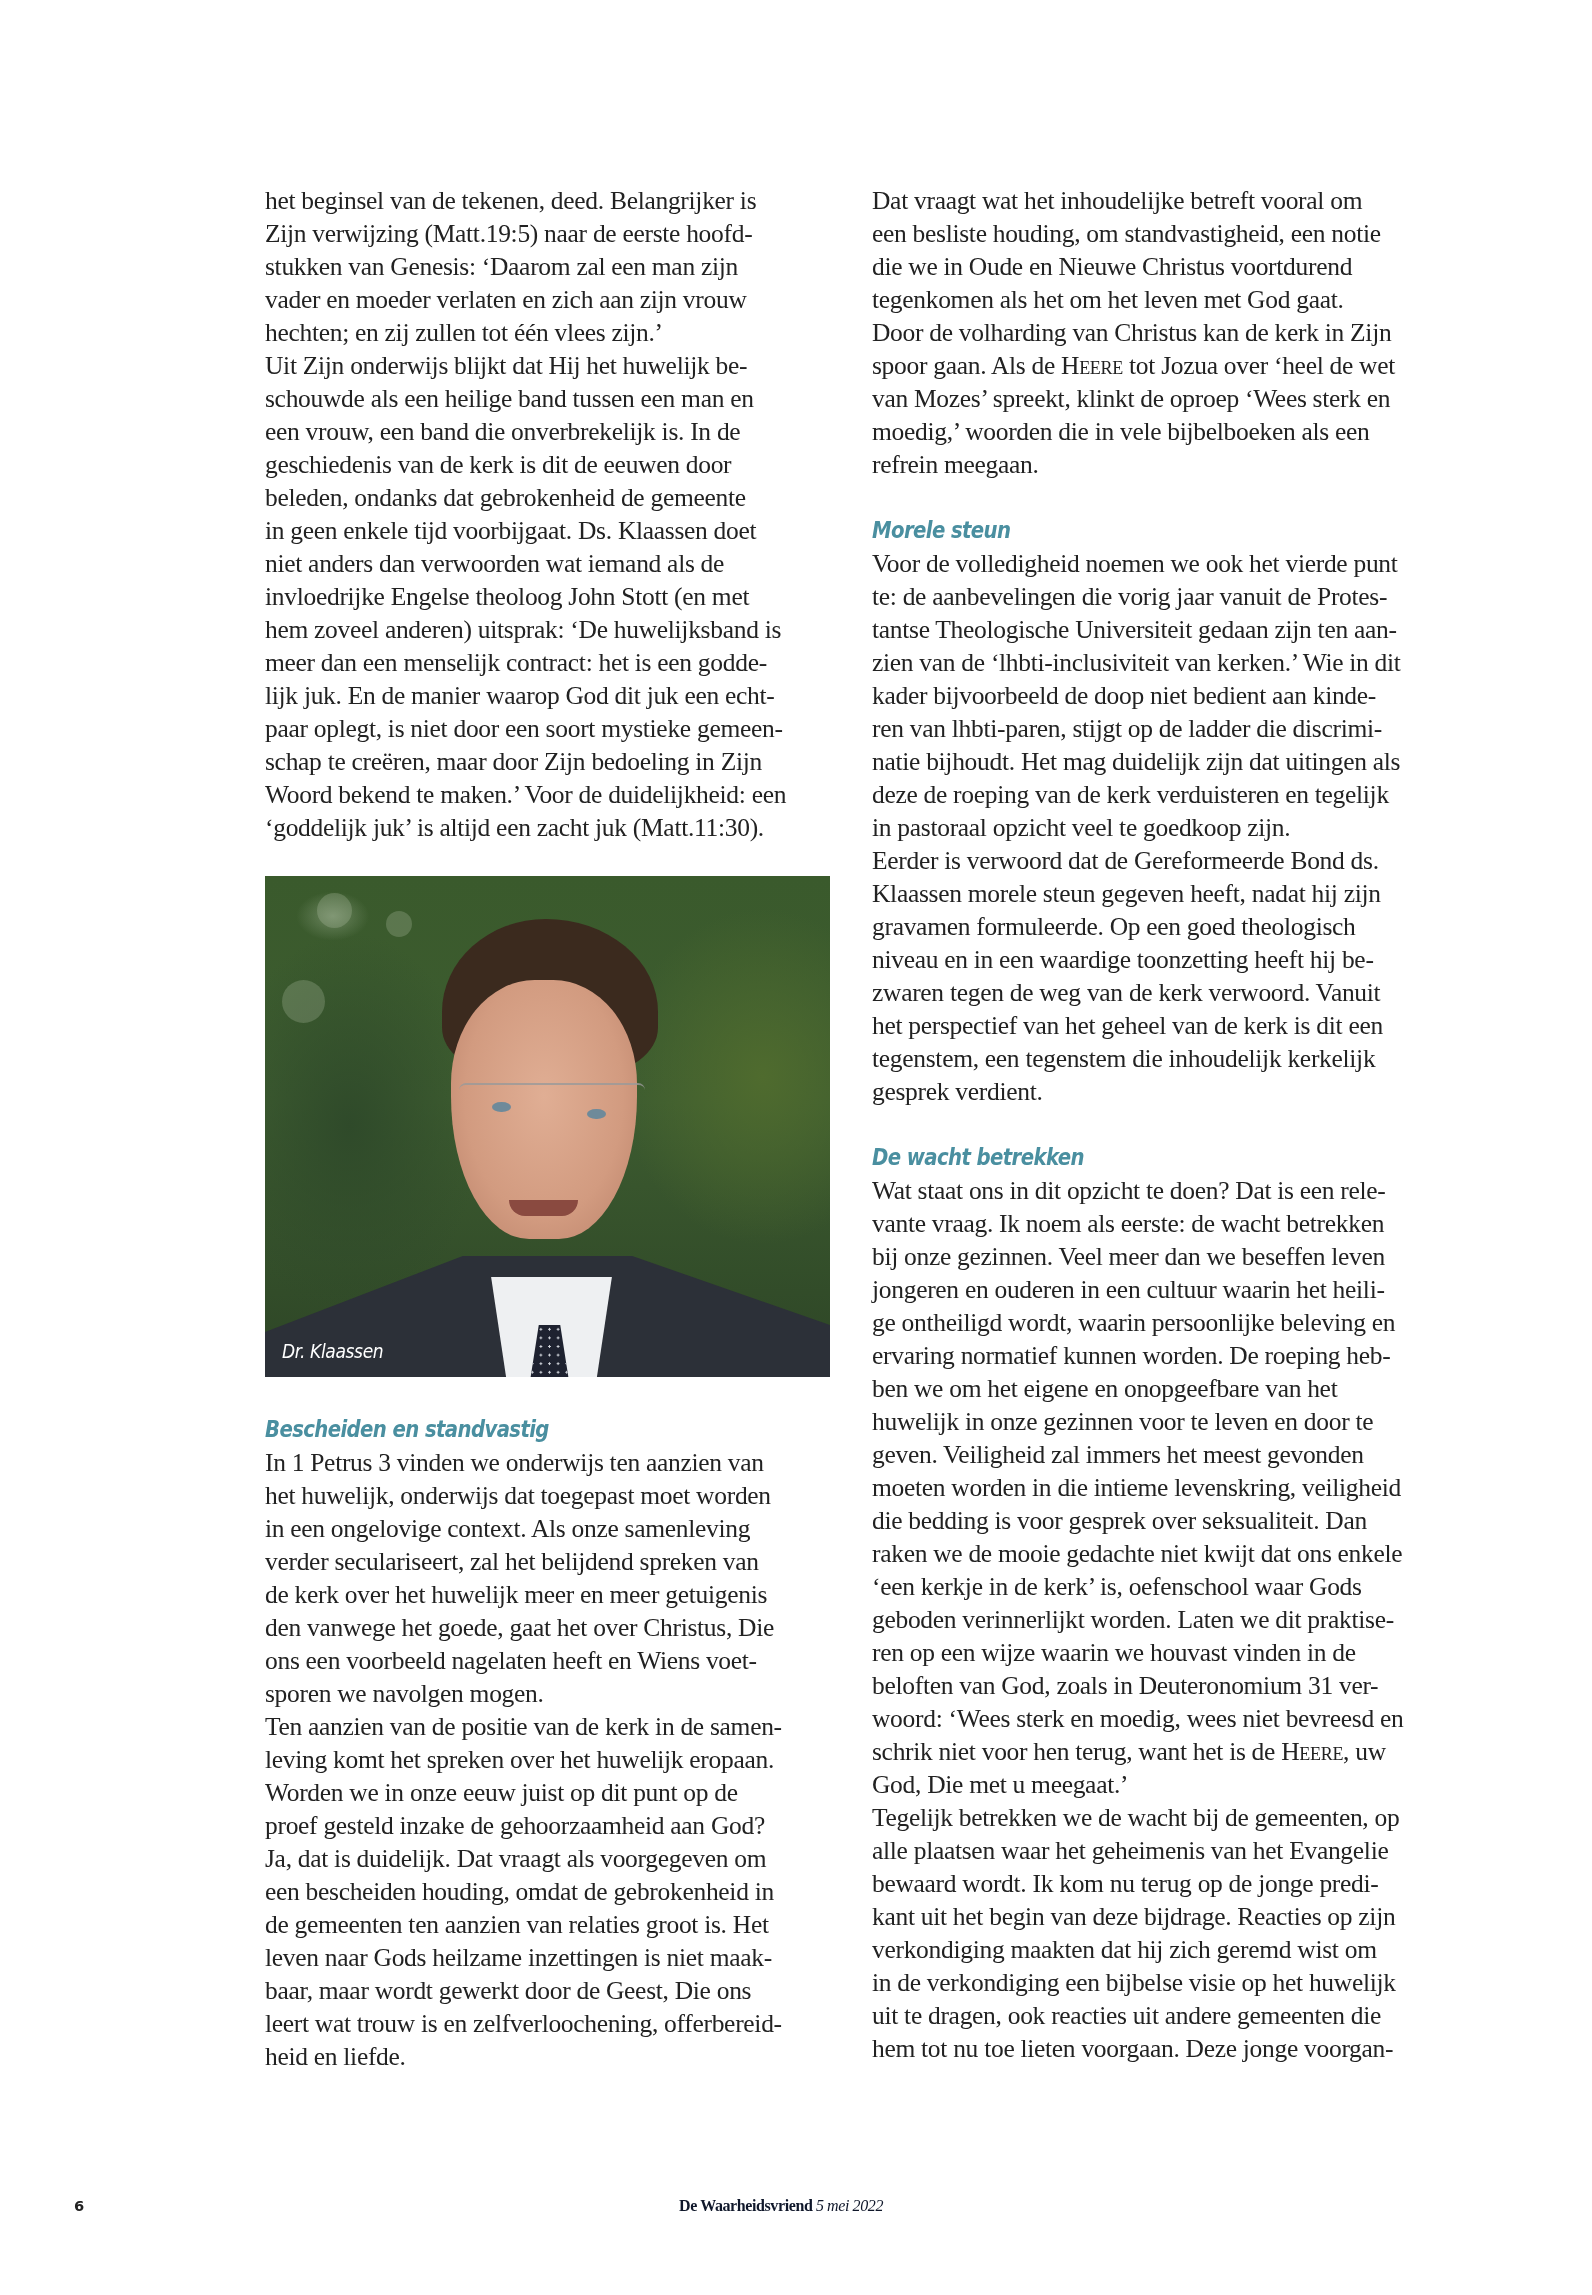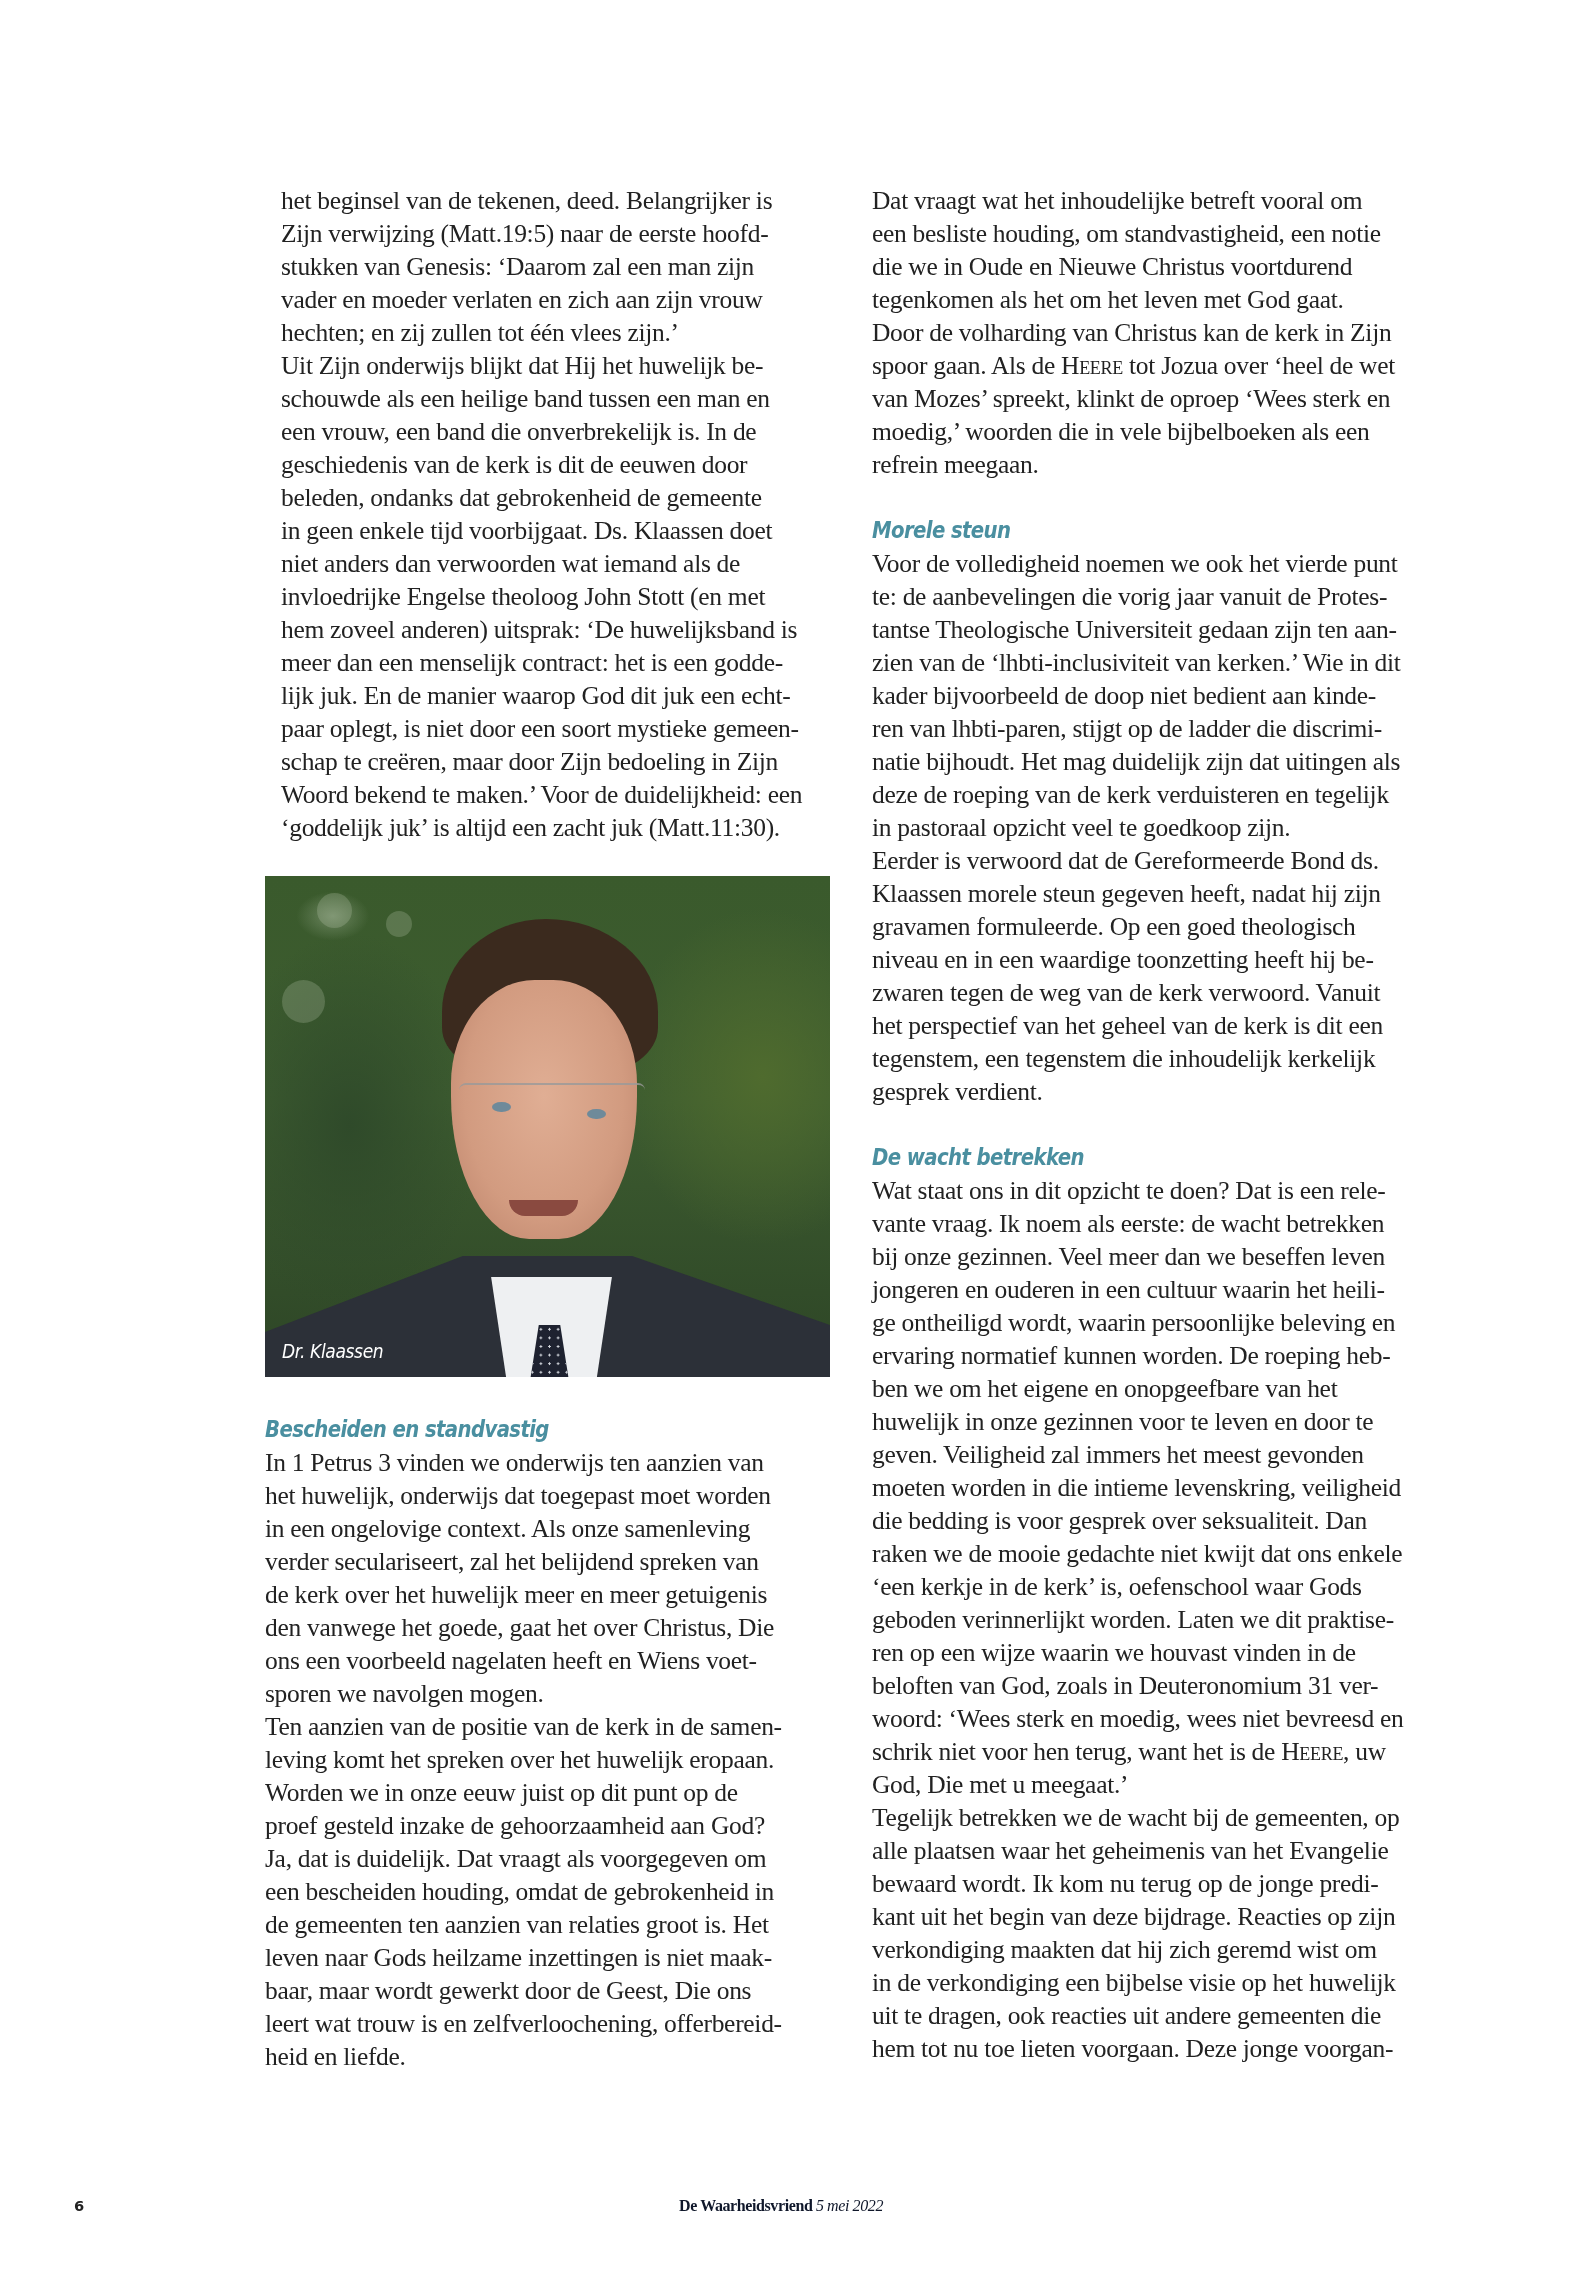--- a/index.html
+++ b/index.html
@@ -60,21 +60,21 @@
   .footer-pub {
     position:absolute; left:679px; top:2197px;
     font-family:Liberation Serif, serif; font-size:16px; color:#0f172a; white-space:nowrap;
   }
   .footer-pub .name { font-weight:bold; letter-spacing:-0.4px; }
   .footer-pub .date { font-style:italic; letter-spacing:-0.4px; margin-left:3.5px; }
 </style>
 </head>
 <body>
 
-<div class="col" style="left:281px; top:184px;" id="left-top">
+<div class="col" style="left:265px; top:184px;" id="left-top">
     <div class="line">het beginsel van de tekenen, deed. Belangrijker is</div>
     <div class="line">Zijn verwijzing (Matt.19:5) naar de eerste hoofd-</div>
     <div class="line">stukken van Genesis: ‘Daarom zal een man zijn</div>
     <div class="line">vader en moeder verlaten en zich aan zijn vrouw</div>
     <div class="line">hechten; en zij zullen tot één vlees zijn.’</div>
     <div class="line">Uit Zijn onderwijs blijkt dat Hij het huwelijk be-</div>
     <div class="line">schouwde als een heilige band tussen een man en</div>
     <div class="line">een vrouw, een band die onverbrekelijk is. In de</div>
     <div class="line">geschiedenis van de kerk is dit de eeuwen door</div>
     <div class="line">beleden, ondanks dat gebrokenheid de gemeente</div>

